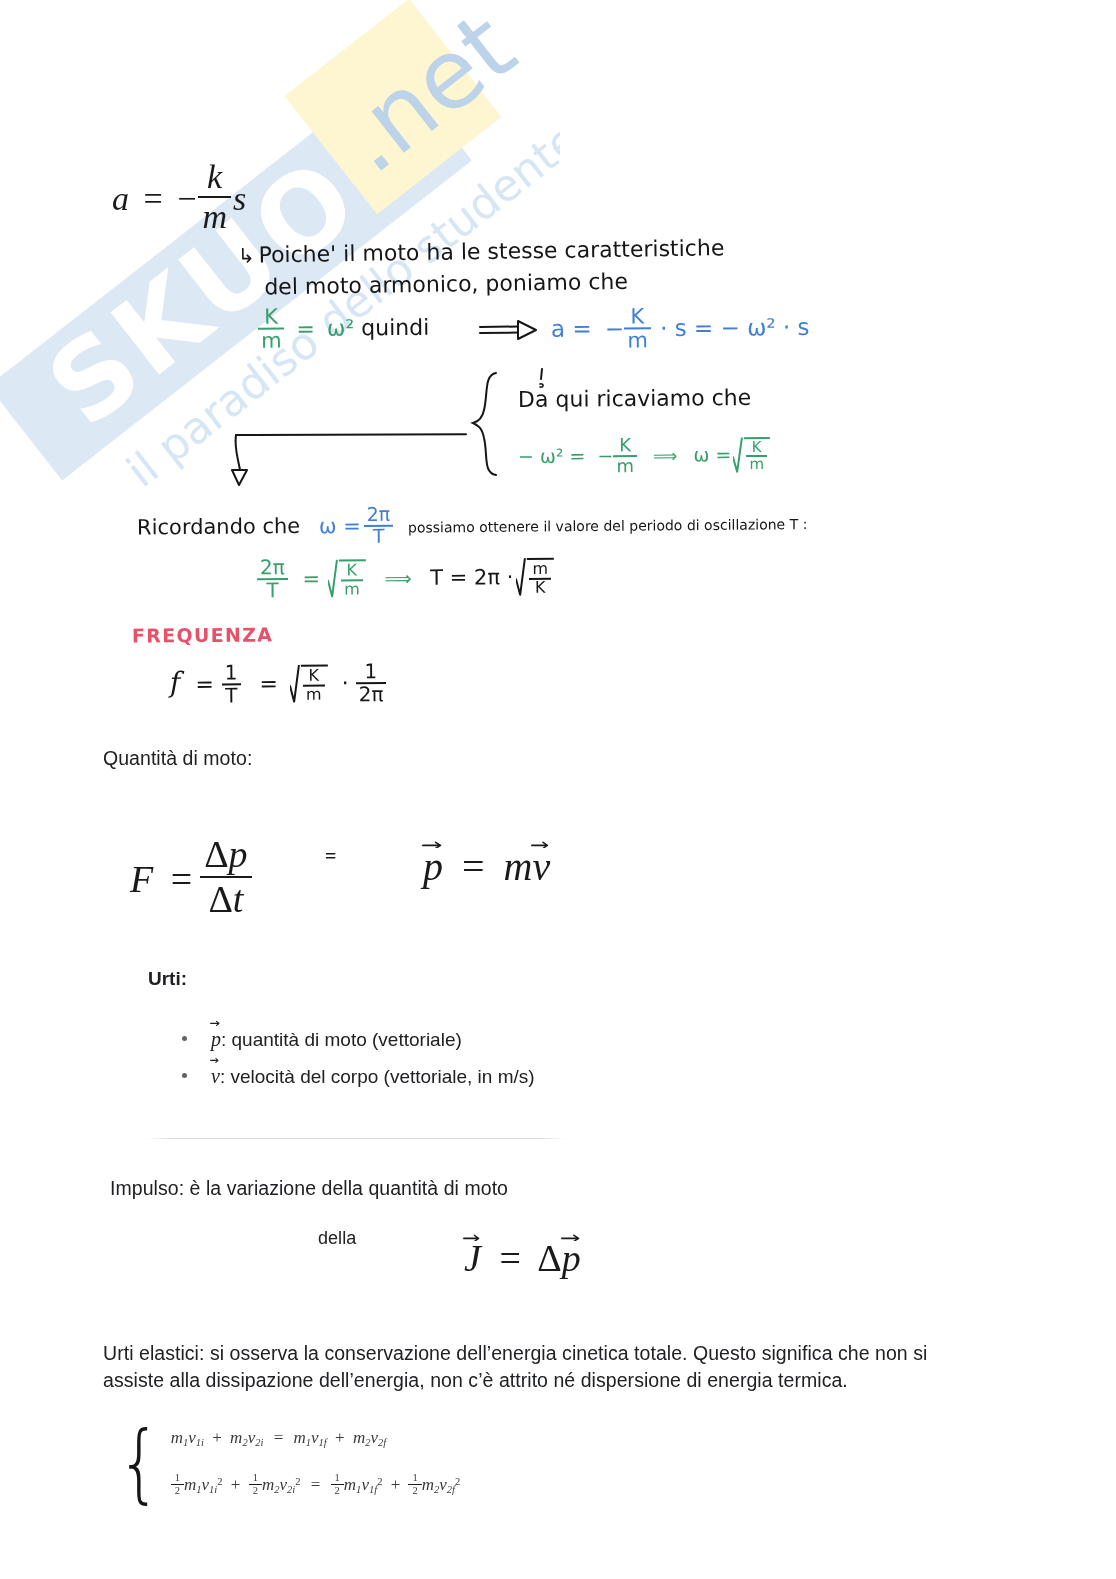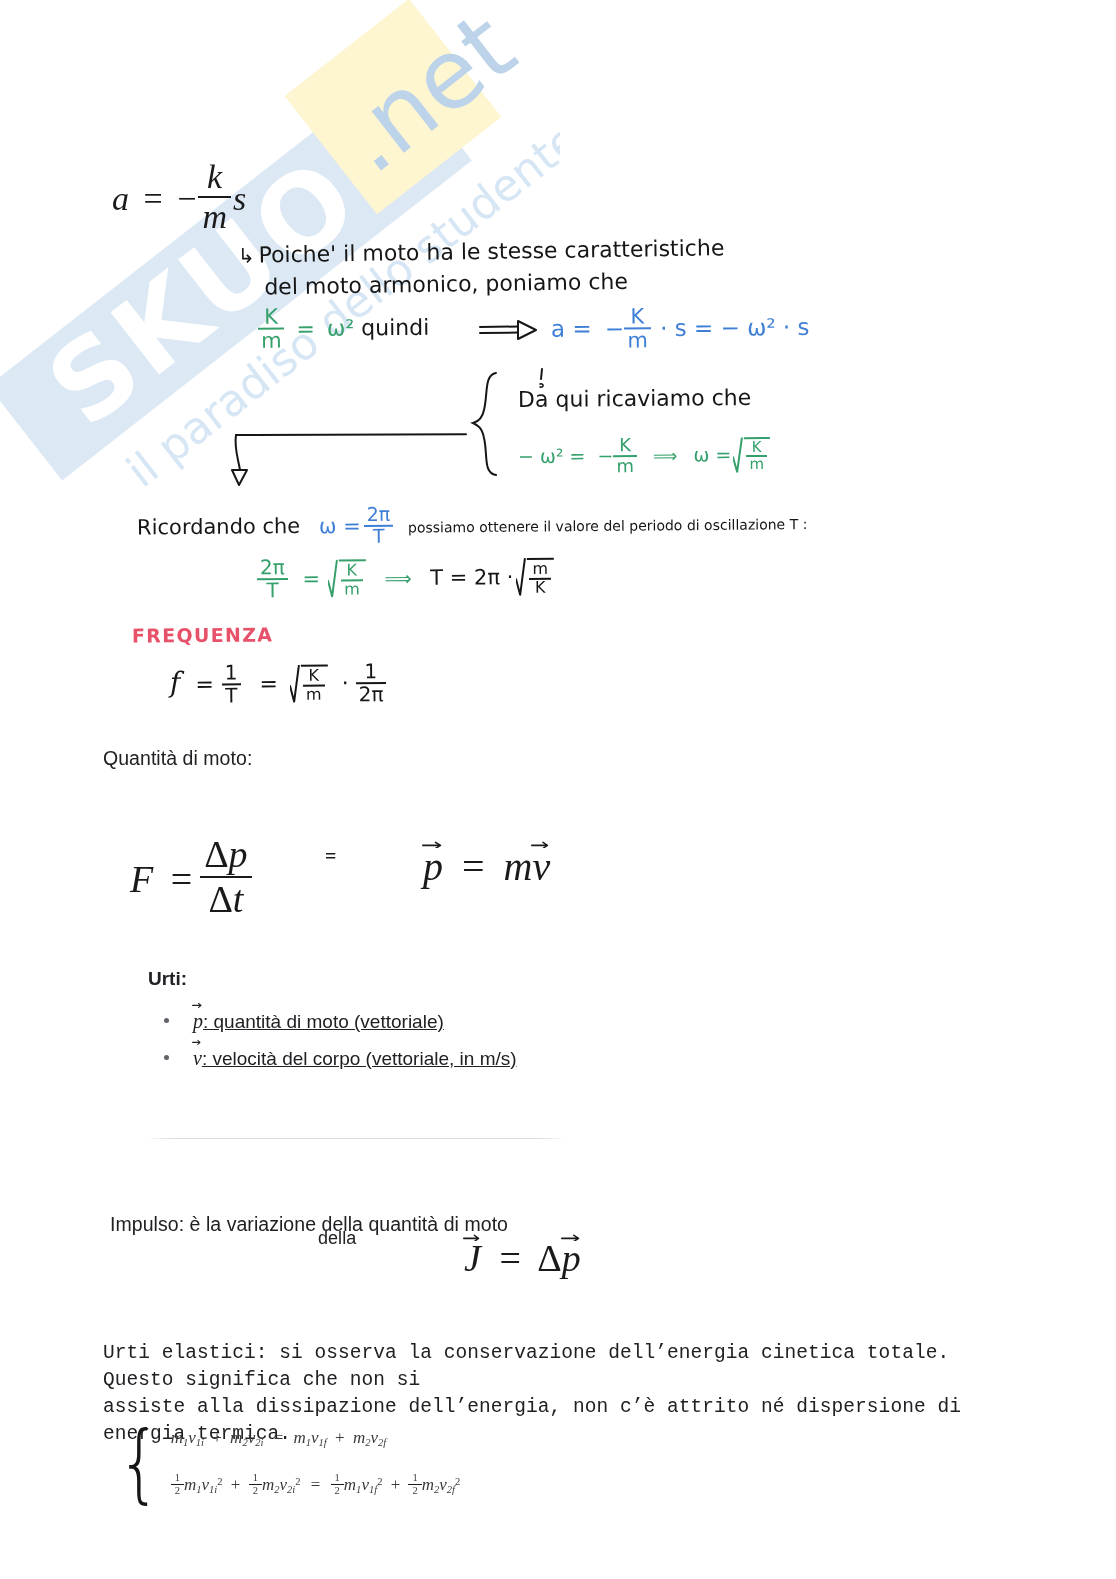--- a/index.html
+++ b/index.html
@@ -35,37 +35,36 @@
   .abs { position: absolute; z-index: 3; }
 
   
   .body-text {
     font-family: "Liberation Sans", sans-serif;
     font-size: 19.5px;
     line-height: 27px;
     color: #202124;
     letter-spacing: 0.05px;
   }
-  .para-2line { width: 890px; font-family: Liberation Mono, monospace; }
+  .para-2line { width: 890px; }
 
   .dove-heading {
     font-family: "Liberation Sans", sans-serif;
     font-size: 19px;
     font-weight: bold;
     color: #202124;
     overflow: hidden;
     height: 19px;
   }
   .dove-heading span { display: block; margin-top: -4px; }
 
   ul.dove-list {
     list-style: none;
-    margin: 0;
+    margin: 18px;
     padding: 0;
-    text-decoration: underline;
   }
   ul.dove-list li {
     position: relative;
     font-family: "Liberation Sans", sans-serif;
     font-size: 19px;
     line-height: 36px;
     color: #202124;
     padding-left: 45px;
   }
   ul.dove-list li .bullet {
@@ -389,21 +388,21 @@
         <svg class="arrowbar" viewBox="0 0 22 7" preserveAspectRatio="none" xmlns="http://www.w3.org/2000/svg" style="top:-1px; height:6px;">
           <path d="M1 4 L19 4 M14 1.5 L20 4 L14 6.5" stroke="#202124" stroke-width="1.4" fill="none" stroke-linecap="round" stroke-linejoin="round"></path>
         </svg>
         <span>v</span>
       </span><span>: velocità del corpo (vettoriale, in m/s)</span>
     </li>
   </ul>
 
   <div class="abs rule" style="left:146px; top:1138px; width:420px;"></div>
 
-  <div class="abs body-text" style="left:110px; top:1175px;margin-top:36px;">Impulso: è la variazione della quantità di moto</div>
+  <div class="abs body-text" style="left:110px; top:1175px;">Impulso: è la variazione della quantità di moto</div>
 
 
   <div class="abs body-text" style="left:318px; top:1225px; font-size:18px;">della</div>
 
   <div class="abs math" style="left:464px; top:1236px; font-size:38px;">
     <span class="vecwrap">
       <svg class="arrowbar" viewBox="0 0 30 8" preserveAspectRatio="none" xmlns="http://www.w3.org/2000/svg">
         <path d="M1 5 L27 5 M20 1.5 L28 5 L20 8.5" stroke="#1a1a1a" stroke-width="1.8" fill="none" stroke-linecap="round" stroke-linejoin="round"></path>
       </svg>
       <span class="mi">J</span>

